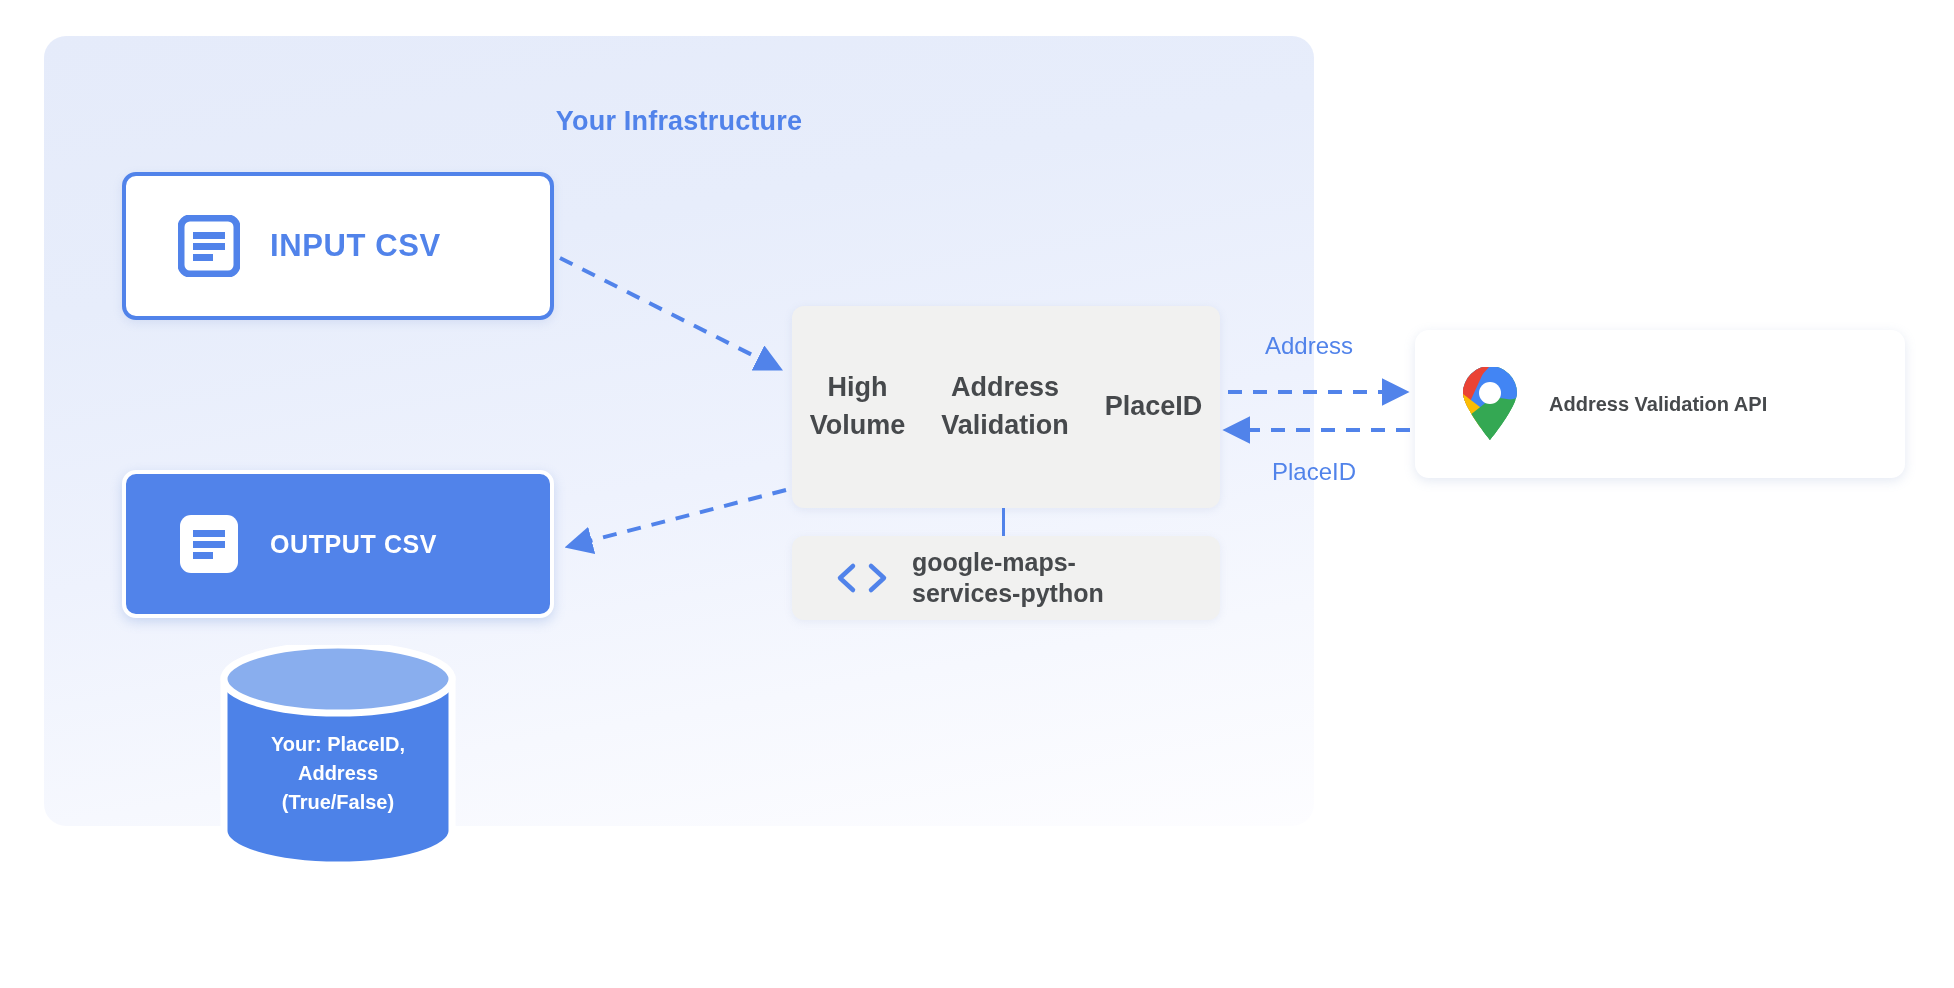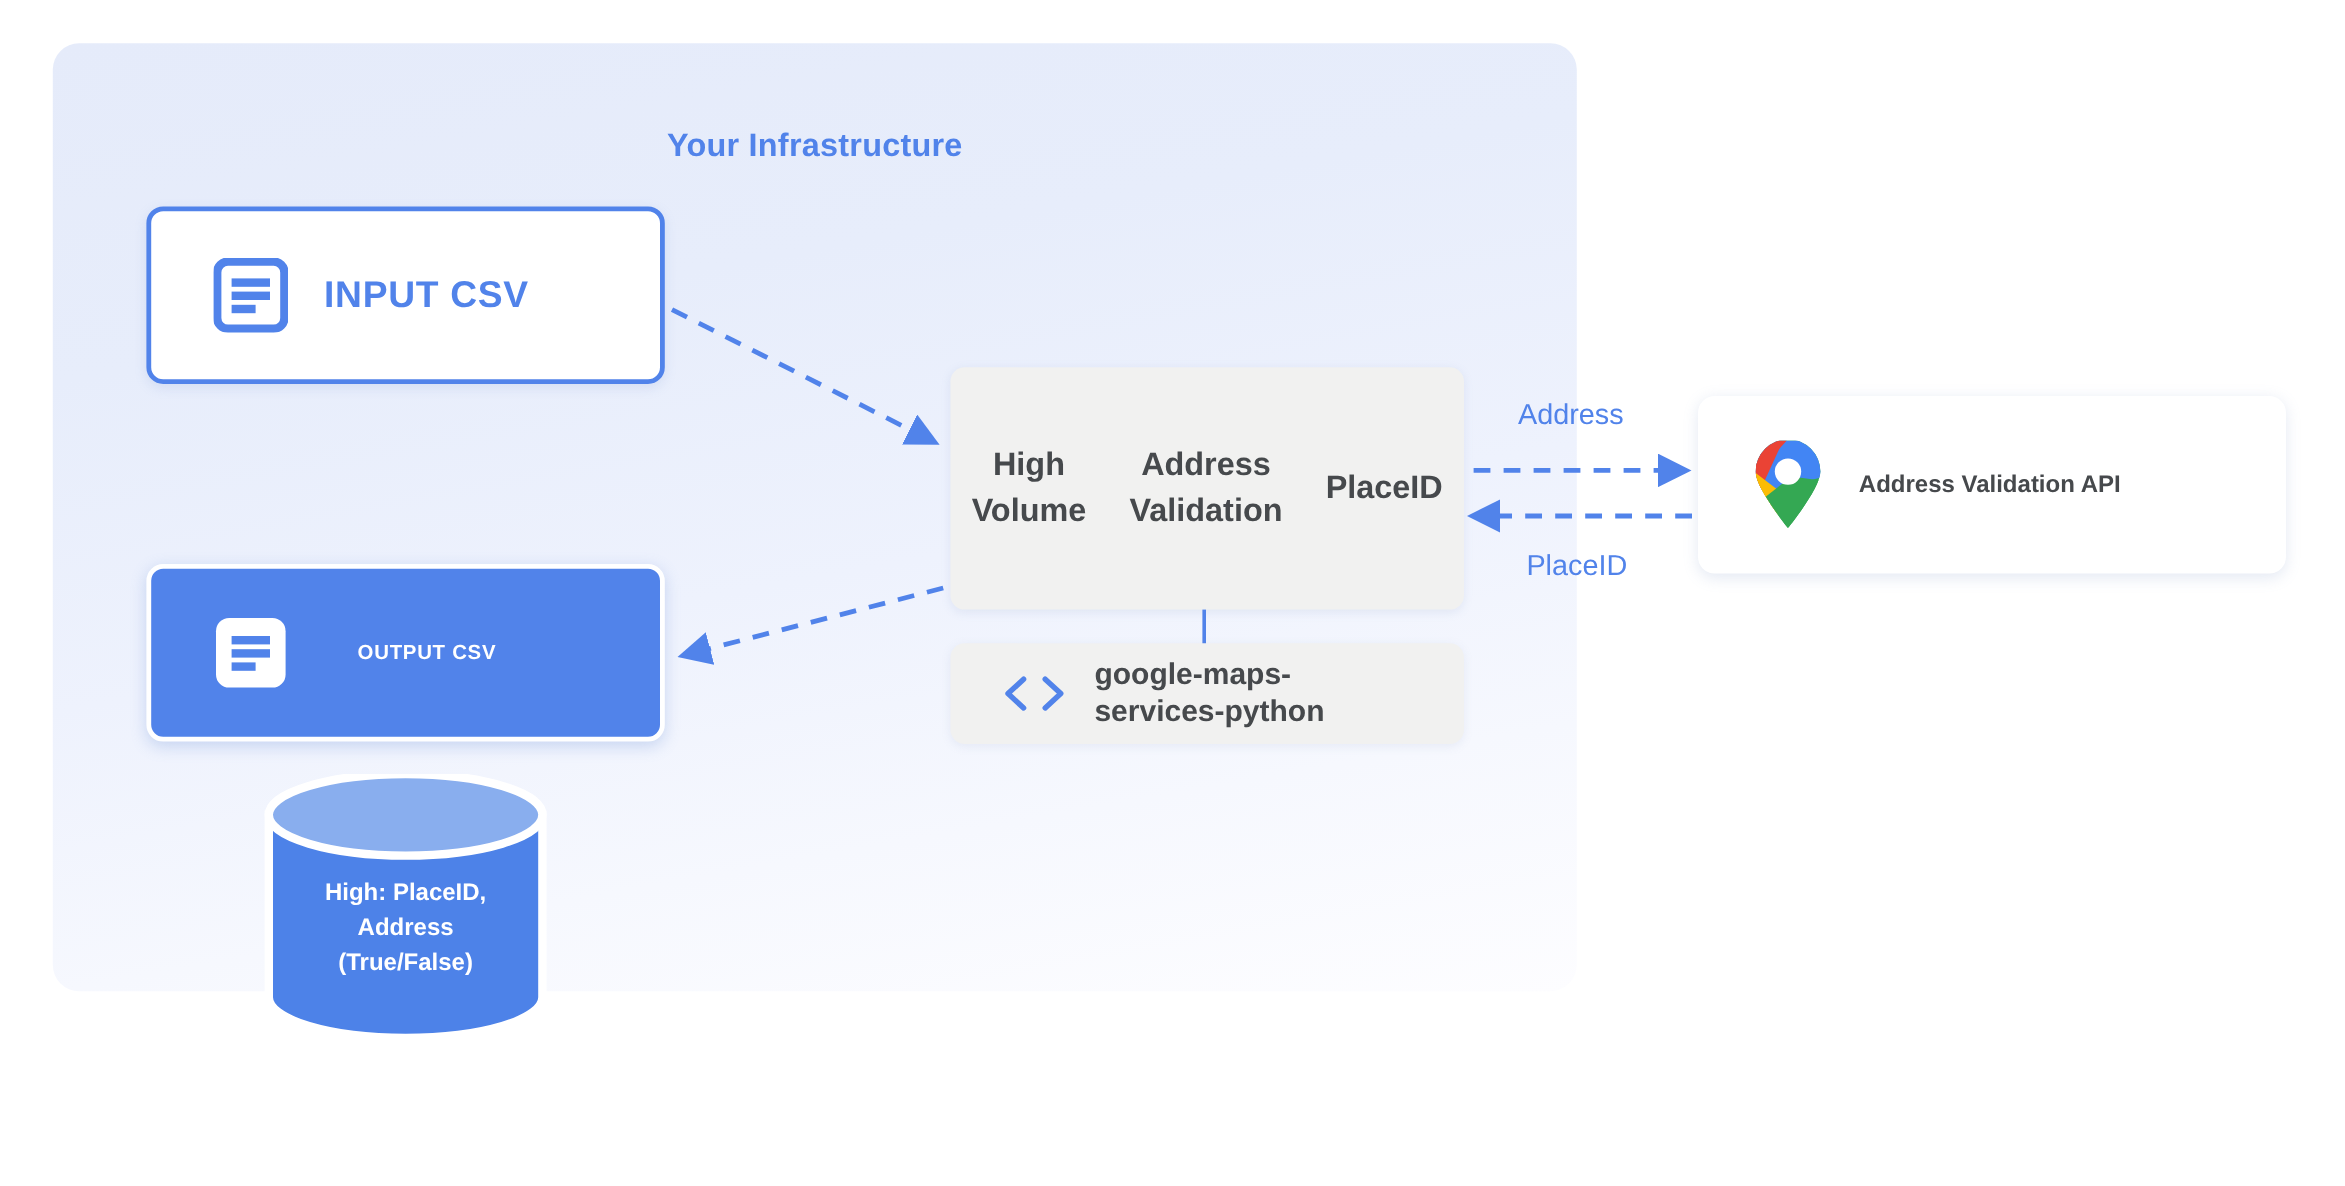--- a/index.html
+++ b/index.html
@@ -78,25 +78,24 @@
     left: 122px;
     top: 470px;
     width: 432px;
     height: 148px;
     background: #5183ea;
     border: 4px solid #ffffff;
     border-radius: 14px;
     box-shadow: 0 4px 12px rgba(110,145,215,0.30);
   }
   #output-csv .node-label {
-    font-size: 17px;
+    font-size: 25px;
     font-weight: 700;
     color: #ffffff;
     letter-spacing: 0.6px;
-    margin-left: 28px;
   }
 
   
   .doc-icon {
     width: 62px;
     height: 62px;
     margin-left: 52px;
     margin-right: 30px;
     flex: 0 0 auto;
   }
@@ -288,21 +287,21 @@
       <circle cx="31" cy="26" r="11" fill="#ffffff"></circle>
     </svg>
     <span class="node-label">Address Validation API</span>
   </div>
 
   <svg id="database" viewBox="0 0 240 220">
     <path d="M6 34 L6 186 A114 34 0 0 0 234 186 L234 34 Z" fill="#4d82e8" stroke="#ffffff" stroke-width="7"></path>
     <ellipse cx="120" cy="34" rx="114" ry="34" fill="#89aeee" stroke="#ffffff" stroke-width="7"></ellipse>
   </svg>
   <div id="db-text">
-    <div>High: PlaceID,</div>
+    <div>Your: PlaceID,</div>
     <div>Address</div>
     <div>(True/False)</div>
   </div>
 
   <svg id="arrow-layer">
     <defs>
       <marker id="arrowhead" markerWidth="7" markerHeight="7" refX="5.6" refY="3.5" orient="auto" markerUnits="strokeWidth">
         <polygon points="0,0 7,3.5 0,7" fill="#5183ea"></polygon>
       </marker>
     </defs>

